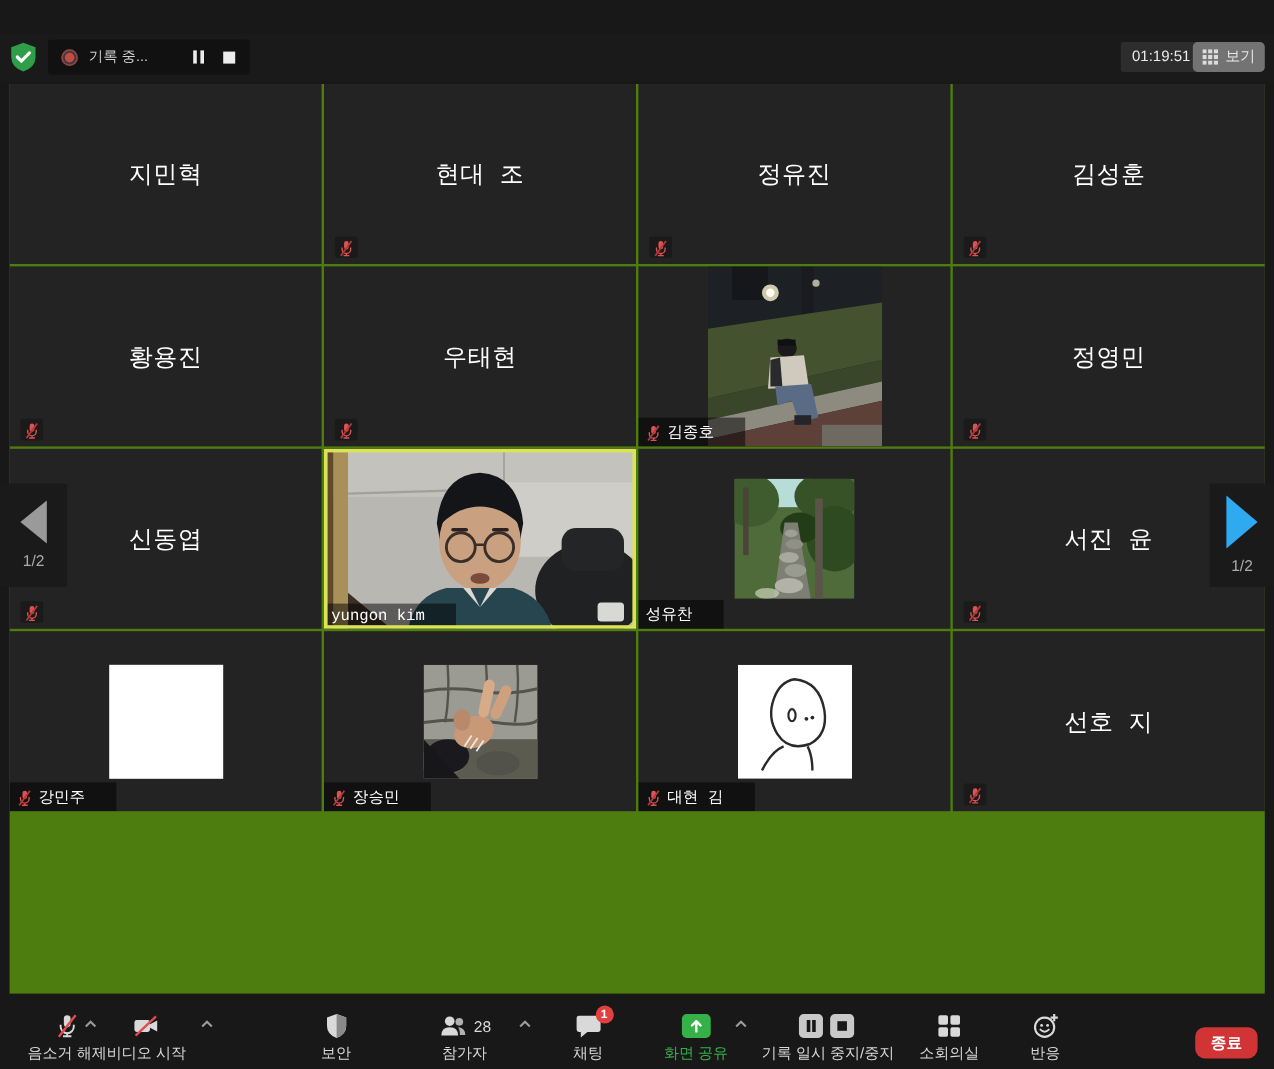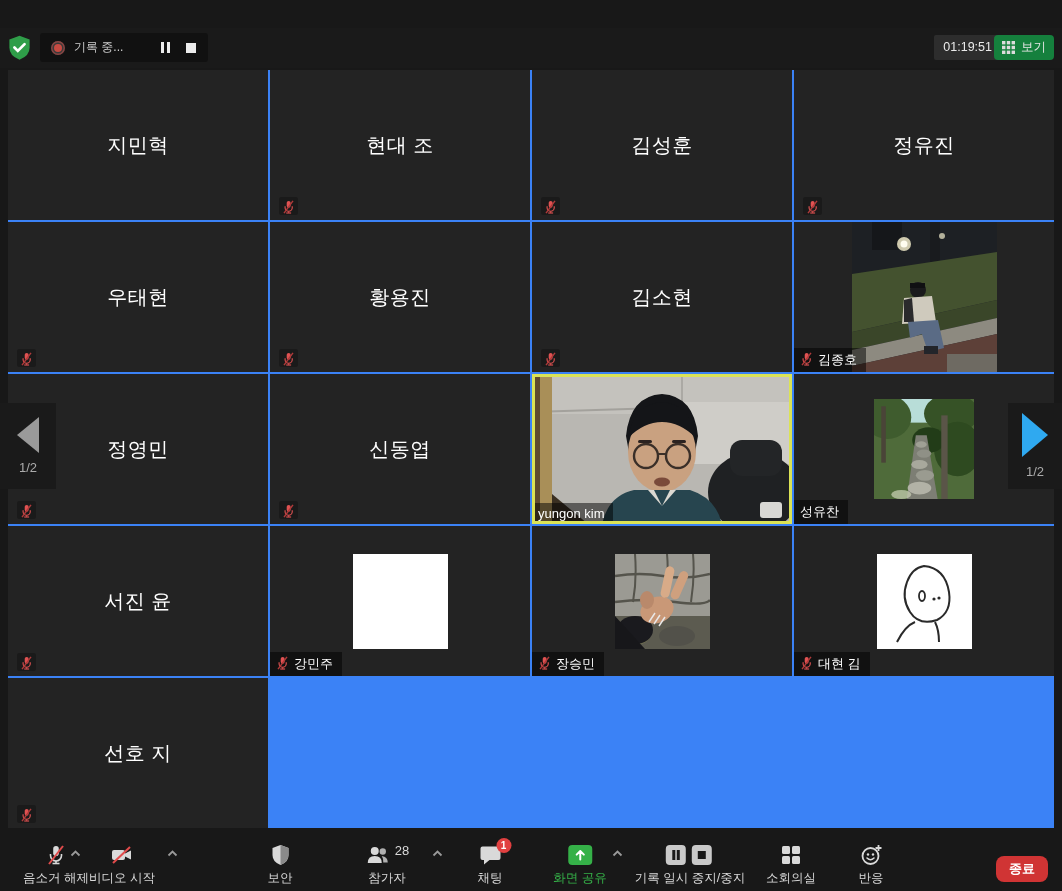--- a/index.html
+++ b/index.html
@@ -14,56 +14,56 @@
   .topbar { position:absolute; top:0; left:0; width:1062px; height:40px; background:#1a1a1a;margin-top:28px; }
   .shield { position:absolute; left:6px; top:6px; width:27px; height:27px; }
   .rec-pill { position:absolute; left:40px; top:5px; width:168px; height:29px; background:#111111;
               border-radius:3px; display:flex; align-items:center; padding:0 12px 0 10px; }
   .rec-text { font-size:12px; color:#cfcfcf; margin-left:8px; }
   .rec-pause { margin-left:auto; display:flex; gap:3px; cursor:pointer; }
   .rec-pause i { display:block; width:3px; height:11px; background:#ececec; }
   .rec-stop { margin-left:16px; width:10px; height:10px; background:#ececec; cursor:pointer; }
   .timer { position:absolute; right:61px; top:7px; height:25px; line-height:25px; padding:0 9px;
            background:#2d2d2d; border-radius:2px; font-size:12.5px; color:#eaeaea; }
-  .view-btn { position:absolute; right:8px; top:7px; height:25px; padding:0 8px; background:#15803d;
+  .view-btn { position:absolute; right:8px; top:7px; height:25px; padding:0 8px; background:#737373;
               border-radius:4px; display:flex; align-items:center; gap:6px; font-size:12.5px; color:#e6e6e6; cursor:pointer; }
 
   
   .grid { position:absolute; top:70px; left:8px; width:1046px; height:758px;
           display:grid; grid-template-columns:repeat(4,1fr); grid-template-rows:repeat(5,1fr);
-          gap:2px; background:#3b82f6; }
+          gap:2px; background:#4d7c0f;font-family:Liberation Mono, monospace; }
   .tile { position:relative; background:#232323; overflow:hidden; }
   .tile.active::after { content:""; position:absolute; inset:0; border:3px solid #dbe356; pointer-events:none; }
   .center-name { position:absolute; inset:0; display:flex; align-items:center; justify-content:center;
                  color:#ffffff; font-size:20px; font-weight:500; letter-spacing:0.5px; }
   .video-wrap { position:absolute; inset:0; display:flex; align-items:center; justify-content:center; overflow:hidden; }
   .white-box { width:95px; height:95px; background:#ffffff; }
-  .name-tag { position:absolute; left:0; bottom:0; display:flex; align-items:flex-start; gap:5px;
-              background:rgba(0,0,0,0.5); padding:3px 9px 3px 6px; color:#ffffff; font-size:13px; white-space:nowrap; }
+  .name-tag { position:absolute; left:0; bottom:0; display:flex; align-items:flex-end; gap:5px;
+              background:rgba(0,0,0,0.5); padding:3px 26px 3px 6px; color:#ffffff; font-size:13px; white-space:nowrap; }
   .mute-solo { position:absolute; left:9px; bottom:5px; background:rgba(0,0,0,0.25);
                padding:2px 3px 0 3px; border-radius:2px; line-height:0; }
   .mi { line-height:0; }
 
   
   .page-nav { position:absolute; width:56px; height:86px; top:403px; background:#1a1a1a; z-index:5;
               display:flex; flex-direction:column; align-items:center; justify-content:center; gap:7px; cursor:pointer; }
   .page-nav.left { left:0; }
   .page-nav.right { left:1008px; width:54px; }
   .tri-left  { width:0; height:0; border-top:18px solid transparent; border-bottom:18px solid transparent;
                border-right:22px solid #9a9a9a; }
   .tri-right { width:0; height:0; border-top:22px solid transparent; border-bottom:22px solid transparent;
                border-left:26px solid #2fa9f0; }
   .page-label { font-size:13px; color:#ababab; }
 
   
   .tb { position:absolute; top:838px; left:0; width:1062px; height:53px; background:#181818; }
   .tb-item { position:absolute; top:5px; transform:translateX(-50%); display:flex; flex-direction:column;
              align-items:center; gap:3px; font-size:12.5px; color:#d9d9d9; white-space:nowrap; cursor:pointer; }
   .tb-item .ic { height:24px; display:flex; align-items:center; line-height:0; }
-  .ic-row { display:flex; gap:4px; height:24px; }
+  .ic-row { display:flex; align-items:center; gap:4px; height:24px; }
   .cnt { font-size:13px; color:#d9d9d9; }
   .chat-ic { position:relative; }
   .badge { position:absolute; top:-5px; right:-9px; min-width:15px; height:15px; border-radius:8px;
            background:#e14040; color:#fff; font-size:10px; font-weight:700; line-height:15px; text-align:center; padding:0 3px; }
   .lbl-green { color:#35b148; }
   .chev { position:absolute; top:12px; line-height:0; cursor:pointer; }
   .end-btn { position:absolute; left:996px; top:18px; width:52px; height:26px; background:#d03434;
              border-radius:8px; color:#ffffff; font-size:13px; font-weight:700; text-align:center;
              line-height:26px; cursor:pointer; }
 </style>
@@ -121,61 +121,51 @@
       <div class="center-name">현대 조</div>
       <div class="mute-solo"><svg width="13" height="16" viewBox="0 0 16 18">
           <rect x="5.8" y="1.5" width="4.8" height="8.5" rx="2.4" fill="#e05252"></rect>
           <path d="M3.8 8 v1.8 a4.4 4.4 0 0 0 8.8 0 V8" stroke="#e05252" stroke-width="1.4" fill="none"></path>
           <line x1="8.2" y1="14.6" x2="8.2" y2="16.2" stroke="#e05252" stroke-width="1.4"></line>
           <line x1="5.2" y1="16.4" x2="11.2" y2="16.4" stroke="#e05252" stroke-width="1.4"></line>
           <line x1="2.5" y1="16.5" x2="13.5" y2="1.5" stroke="#b03a3a" stroke-width="1.8"></line>
         </svg></div>
     </div>
     <div class="tile">
+      <div class="center-name">정유진</div>
+      <div class="mute-solo"><svg width="13" height="16" viewBox="0 0 16 18">
+          <rect x="5.8" y="1.5" width="4.8" height="8.5" rx="2.4" fill="#e05252"></rect>
+          <path d="M3.8 8 v1.8 a4.4 4.4 0 0 0 8.8 0 V8" stroke="#e05252" stroke-width="1.4" fill="none"></path>
+          <line x1="8.2" y1="14.6" x2="8.2" y2="16.2" stroke="#e05252" stroke-width="1.4"></line>
+          <line x1="5.2" y1="16.4" x2="11.2" y2="16.4" stroke="#e05252" stroke-width="1.4"></line>
+          <line x1="2.5" y1="16.5" x2="13.5" y2="1.5" stroke="#b03a3a" stroke-width="1.8"></line>
+        </svg></div>
+    </div>
+    <div class="tile">
       <div class="center-name">김성훈</div>
       <div class="mute-solo"><svg width="13" height="16" viewBox="0 0 16 18">
           <rect x="5.8" y="1.5" width="4.8" height="8.5" rx="2.4" fill="#e05252"></rect>
           <path d="M3.8 8 v1.8 a4.4 4.4 0 0 0 8.8 0 V8" stroke="#e05252" stroke-width="1.4" fill="none"></path>
           <line x1="8.2" y1="14.6" x2="8.2" y2="16.2" stroke="#e05252" stroke-width="1.4"></line>
           <line x1="5.2" y1="16.4" x2="11.2" y2="16.4" stroke="#e05252" stroke-width="1.4"></line>
           <line x1="2.5" y1="16.5" x2="13.5" y2="1.5" stroke="#b03a3a" stroke-width="1.8"></line>
         </svg></div>
     </div>
     <div class="tile">
-      <div class="center-name">정유진</div>
+      <div class="center-name">황용진</div>
       <div class="mute-solo"><svg width="13" height="16" viewBox="0 0 16 18">
           <rect x="5.8" y="1.5" width="4.8" height="8.5" rx="2.4" fill="#e05252"></rect>
           <path d="M3.8 8 v1.8 a4.4 4.4 0 0 0 8.8 0 V8" stroke="#e05252" stroke-width="1.4" fill="none"></path>
           <line x1="8.2" y1="14.6" x2="8.2" y2="16.2" stroke="#e05252" stroke-width="1.4"></line>
           <line x1="5.2" y1="16.4" x2="11.2" y2="16.4" stroke="#e05252" stroke-width="1.4"></line>
           <line x1="2.5" y1="16.5" x2="13.5" y2="1.5" stroke="#b03a3a" stroke-width="1.8"></line>
         </svg></div>
     </div>
     <div class="tile">
       <div class="center-name">우태현</div>
-      <div class="mute-solo"><svg width="13" height="16" viewBox="0 0 16 18">
-          <rect x="5.8" y="1.5" width="4.8" height="8.5" rx="2.4" fill="#e05252"></rect>
-          <path d="M3.8 8 v1.8 a4.4 4.4 0 0 0 8.8 0 V8" stroke="#e05252" stroke-width="1.4" fill="none"></path>
-          <line x1="8.2" y1="14.6" x2="8.2" y2="16.2" stroke="#e05252" stroke-width="1.4"></line>
-          <line x1="5.2" y1="16.4" x2="11.2" y2="16.4" stroke="#e05252" stroke-width="1.4"></line>
-          <line x1="2.5" y1="16.5" x2="13.5" y2="1.5" stroke="#b03a3a" stroke-width="1.8"></line>
-        </svg></div>
-    </div>
-    <div class="tile">
-      <div class="center-name">황용진</div>
-      <div class="mute-solo"><svg width="13" height="16" viewBox="0 0 16 18">
-          <rect x="5.8" y="1.5" width="4.8" height="8.5" rx="2.4" fill="#e05252"></rect>
-          <path d="M3.8 8 v1.8 a4.4 4.4 0 0 0 8.8 0 V8" stroke="#e05252" stroke-width="1.4" fill="none"></path>
-          <line x1="8.2" y1="14.6" x2="8.2" y2="16.2" stroke="#e05252" stroke-width="1.4"></line>
-          <line x1="5.2" y1="16.4" x2="11.2" y2="16.4" stroke="#e05252" stroke-width="1.4"></line>
-          <line x1="2.5" y1="16.5" x2="13.5" y2="1.5" stroke="#b03a3a" stroke-width="1.8"></line>
-        </svg></div>
-    </div>
-    <div class="tile">
-      <div class="center-name">김소현</div>
       <div class="mute-solo"><svg width="13" height="16" viewBox="0 0 16 18">
           <rect x="5.8" y="1.5" width="4.8" height="8.5" rx="2.4" fill="#e05252"></rect>
           <path d="M3.8 8 v1.8 a4.4 4.4 0 0 0 8.8 0 V8" stroke="#e05252" stroke-width="1.4" fill="none"></path>
           <line x1="8.2" y1="14.6" x2="8.2" y2="16.2" stroke="#e05252" stroke-width="1.4"></line>
           <line x1="5.2" y1="16.4" x2="11.2" y2="16.4" stroke="#e05252" stroke-width="1.4"></line>
           <line x1="2.5" y1="16.5" x2="13.5" y2="1.5" stroke="#b03a3a" stroke-width="1.8"></line>
         </svg></div>
     </div>
     <div class="tile">
       <div class="video-wrap">

